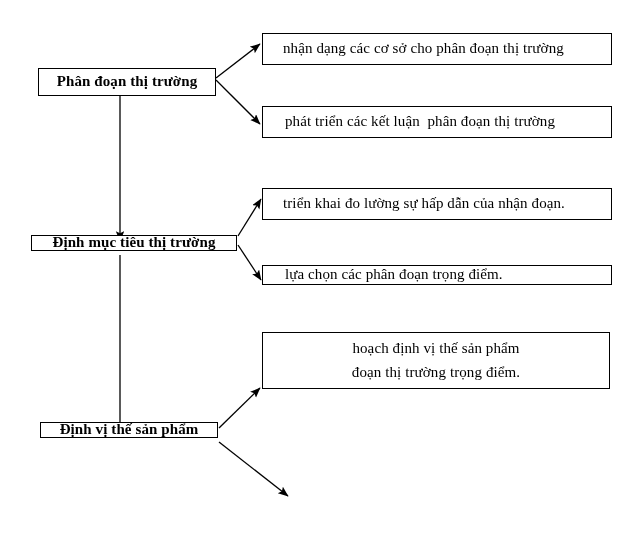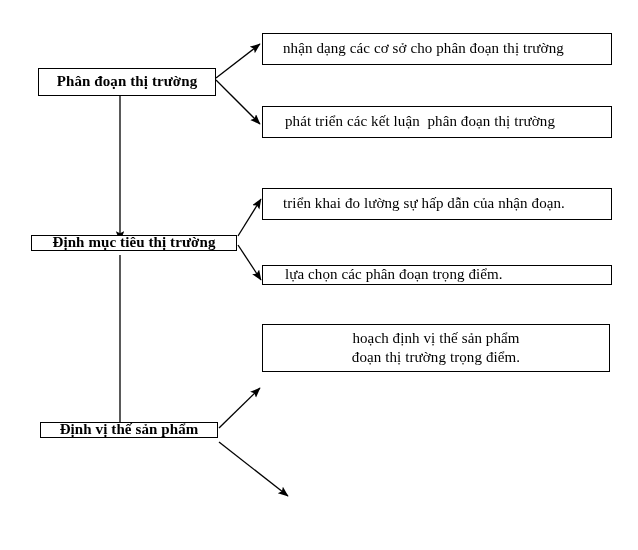--- a/index.html
+++ b/index.html
@@ -116,19 +116,19 @@
   </div>
 
   <div class="node detail flush-left single" style="left: 262px; top: 188px; width: 350px; height: 32px;">
     <span class="line">triển khai đo lường sự hấp dẫn của nhận đoạn.</span>
   </div>
 
   <div class="node detail pad-left single" style="left: 262px; top: 265px; width: 350px; height: 20px;">
     <span class="line">lựa chọn các phân đoạn trọng điểm.</span>
   </div>
 
-  <div class="node detail two-line" style="left: 262px; top: 324px; width: 348px; height: 48px;">
+  <div class="node detail two-line" style="left: 262px; top: 332px; width: 348px; height: 57px;">
     <span class="line">hoạch định vị thế sản phẩm</span>
     <span class="line">đoạn thị trường trọng điểm.</span>
   </div>
 
 
 </div>
 
 </body></html>

